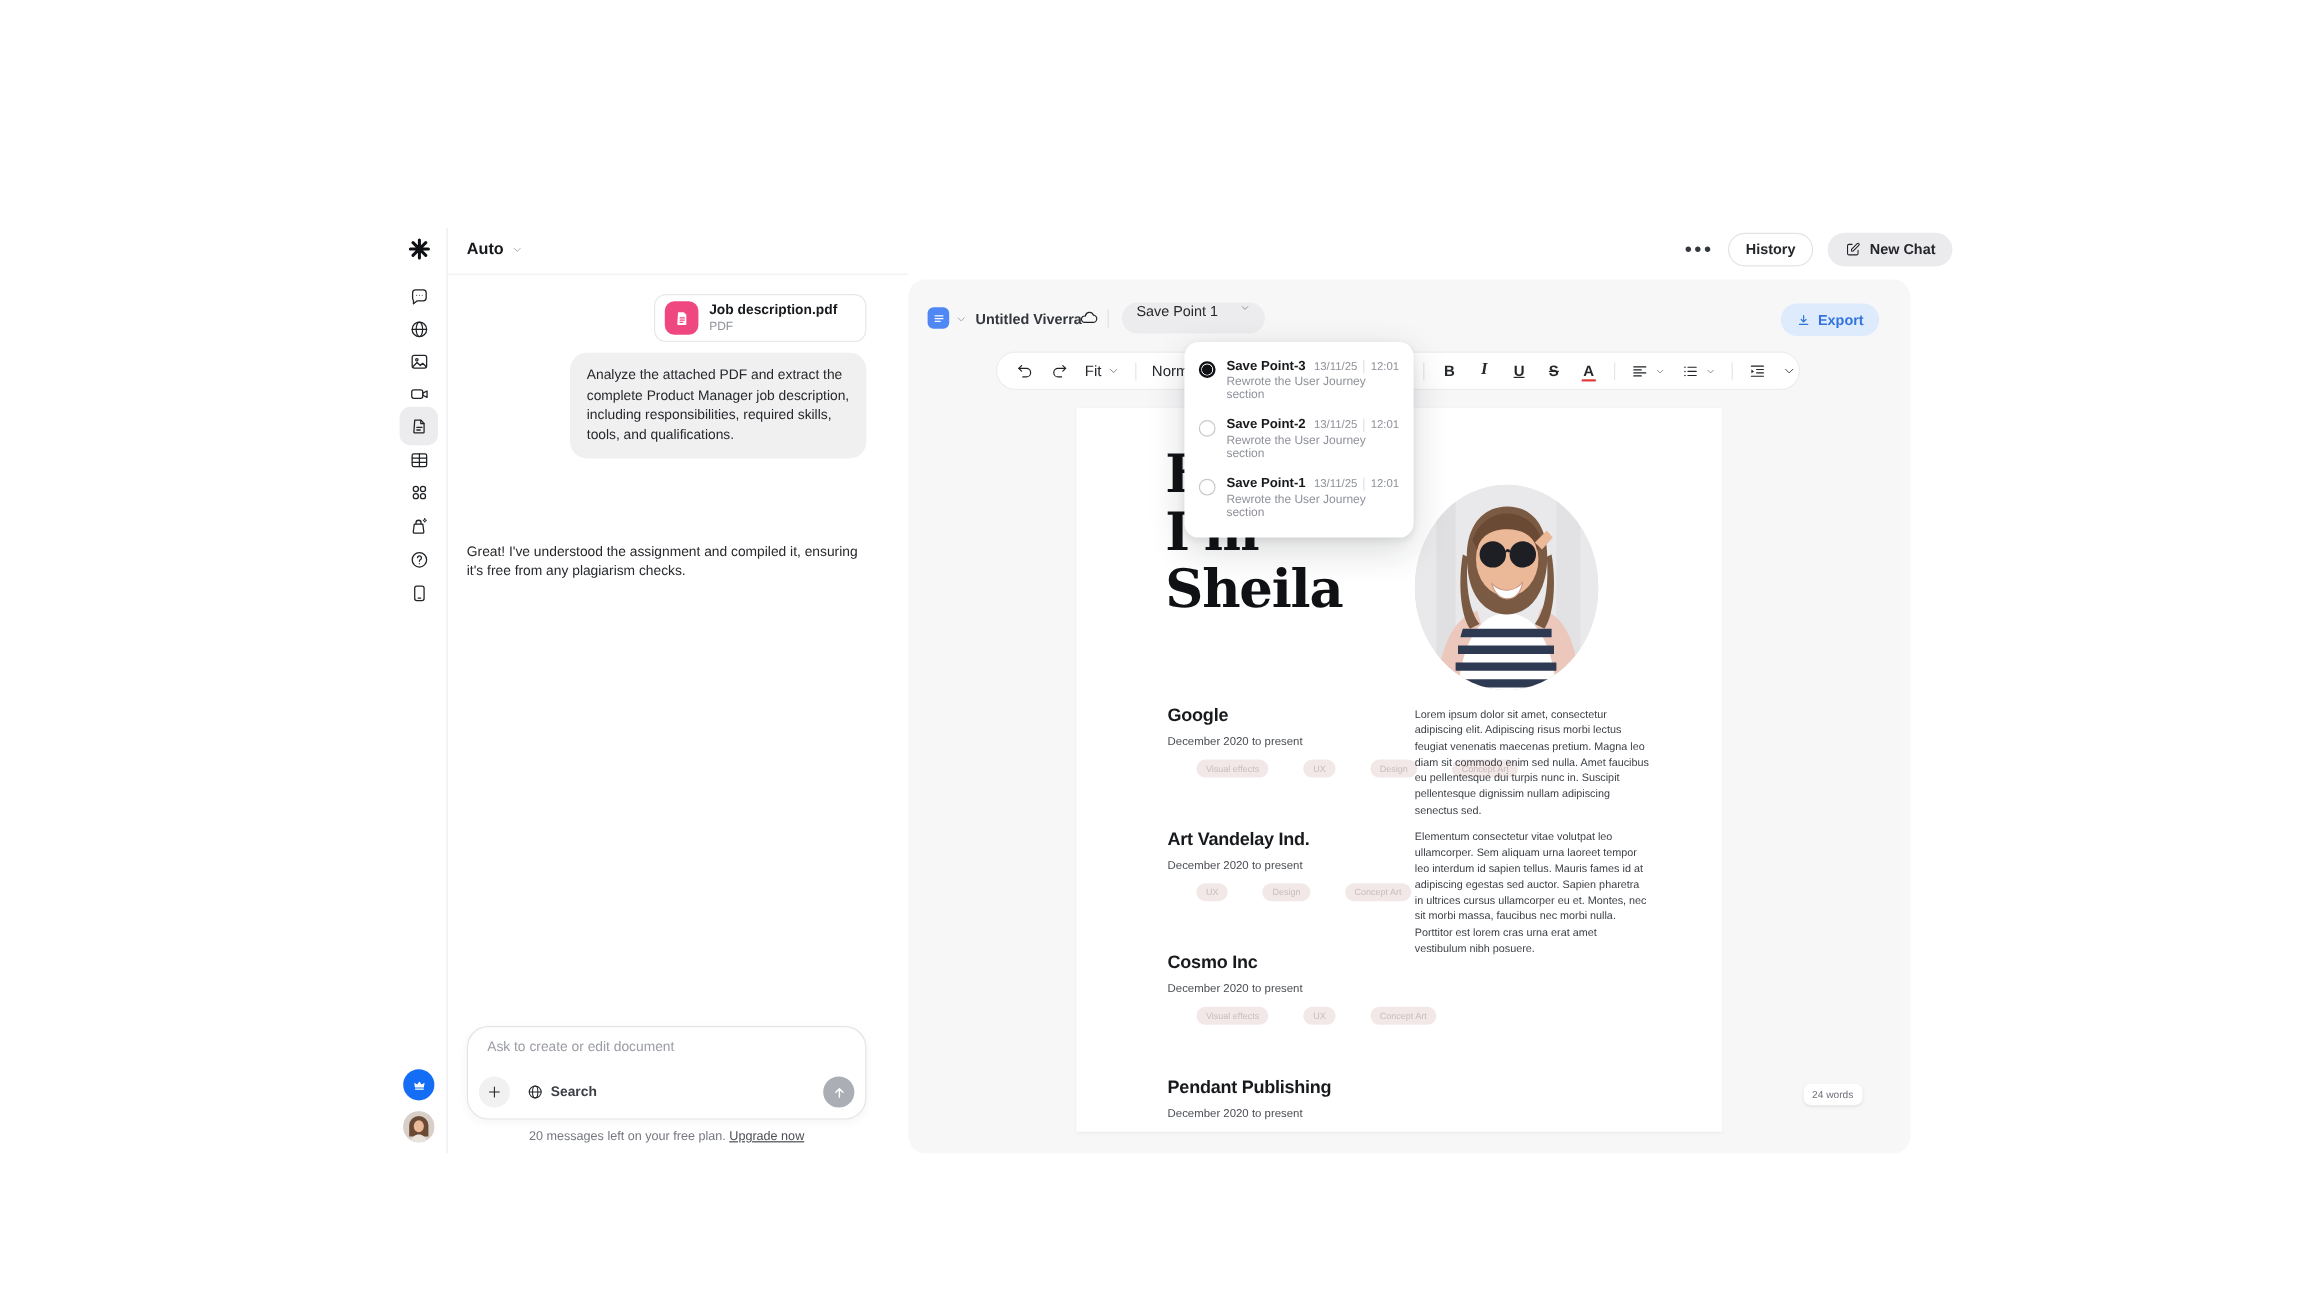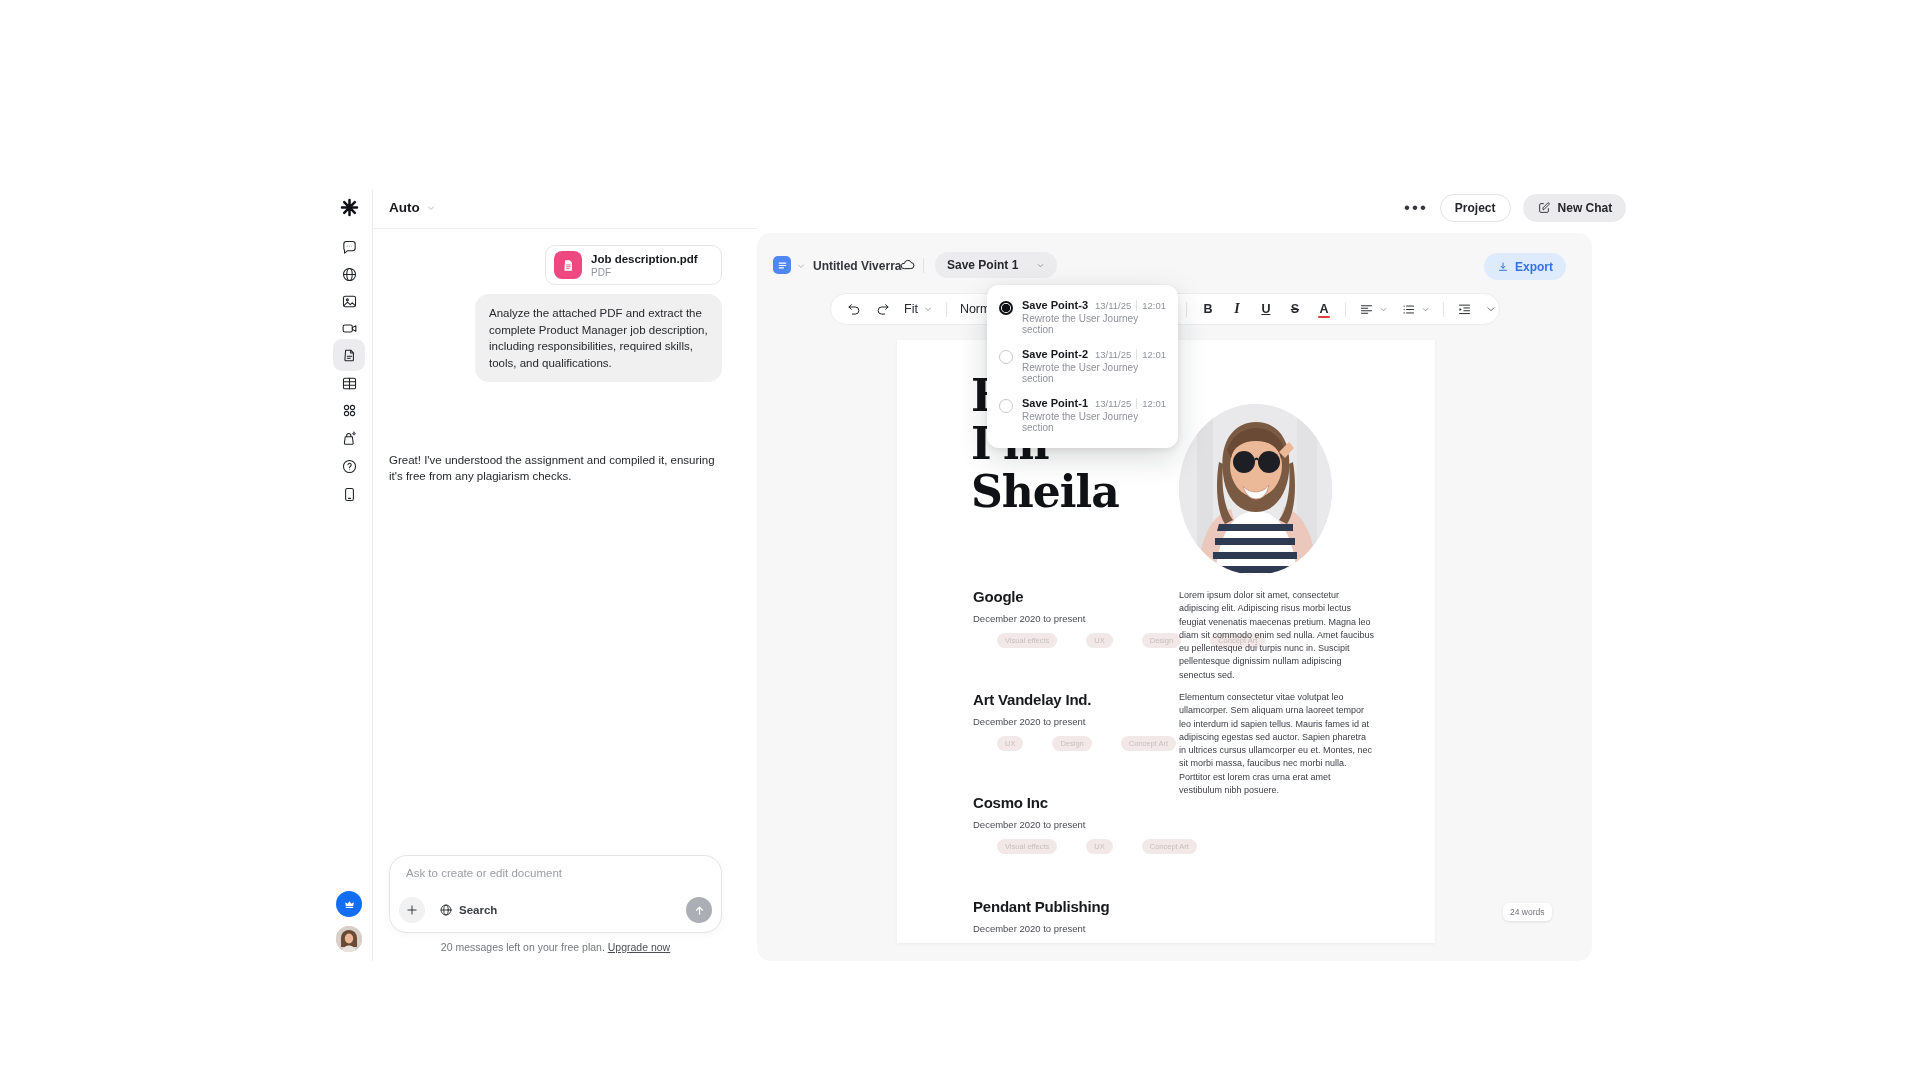--- a/index.html
+++ b/index.html
@@ -51,21 +51,21 @@
   .quota { position:absolute; left:389px; top:941px; width:333px; text-align:center; font-size:10.5px; color:#75787f; }
   .quota a { color:#4b4e54; text-decoration:underline; cursor:pointer; }
 
   
   .panel { position:absolute; left:757px; top:233px; width:835px; height:728px; background:#f7f7f8; border-radius:14px; overflow:hidden; }
   .doc-chip { position:absolute; left:16px; top:23px; width:18px; height:18px; border-radius:5px; background:#4f87f5; display:flex; align-items:center; justify-content:center; cursor:pointer; }
   .tb-chev1 { position:absolute; left:39px; top:28px; cursor:pointer; }
   .proj-title { position:absolute; left:56px; top:26px; font-size:12px; font-weight:600; color:#33363b; cursor:text; }
   .cloud-ic { position:absolute; left:142px; top:24px; }
   .top-sep { position:absolute; left:166px; top:25px; width:1px; height:15px; background:#e1e1e3; }
-  .save-chip { position:absolute; left:178px; top:19px; height:26px; background:#ececee; border-radius:13px; display:flex; align-items:center; gap:18px; padding:0 12px; font-size:12px; font-weight:700; color:#26282c; cursor:pointer; }
+  .save-chip { position:absolute; left:178px; top:19px; height:26px; background:#ececee; border-radius:13px; display:flex; align-items:flex-start; gap:18px; padding:0 12px; font-size:12px; font-weight:400; color:#26282c; cursor:pointer; }
   .export-btn { position:absolute; right:26px; top:20px; height:27px; display:flex; align-items:center; gap:6px; padding:0 13px; border-radius:14px; background:#deebfd; color:#3273dc; font-size:12px; font-weight:700; cursor:pointer; }
 
   .toolbar { position:absolute; left:73px; top:60px; width:670px; height:32px; background:#fff; border:1px solid #ededef; border-radius:16px; display:flex; align-items:center; padding:0 15px; gap:13px; z-index:10; font-size:12.5px; color:#26282c; }
   .tb-div { width:1px; height:15px; background:#e6e6e8; flex:none; }
   .tb-item { display:flex; align-items:center; gap:5px; cursor:pointer; flex:none; }
   .tb-select { width:213px; display:flex; align-items:center; justify-content:space-between; cursor:pointer; flex:none; }
   .tb-letter { font-size:12.5px; font-weight:700; width:16px; text-align:center; cursor:pointer; flex:none; }
   .tb-i { font-family:"Liberation Serif", serif; font-style:italic; font-weight:700; font-size:14px; }
   .tb-u { text-decoration:underline; }
   .tb-s { text-decoration:line-through; font-weight:600; }
@@ -222,21 +222,21 @@
     <span>Auto</span>
     <span>
         <svg class="ico" width="10" height="10" viewBox="0 0 24 24" style="stroke:#8f929a">
           <path d="M6 9.5l6 6 6-6"></path>
         </svg>
       </span>
   </div>
   <div class="hdr-right">
     <span class="more-dots">•••</span>
     <div class="pill-btn outline">
-      <span>Project</span>
+      <span>History</span>
     </div>
     <div class="pill-btn filled">
       <span>
           <svg class="ico" width="14" height="14" viewBox="0 0 24 24">
             <path d="M11 4.5H6.5a2 2 0 0 0-2 2v11a2 2 0 0 0 2 2h11a2 2 0 0 0 2-2V13"></path>
             <path d="M10.5 14.5l-.4-2.7 8.2-8.2a1.6 1.6 0 0 1 2.3 2.3l-8.2 8.2z"></path>
           </svg>
         </span>
       <span>New Chat</span>
     </div>

